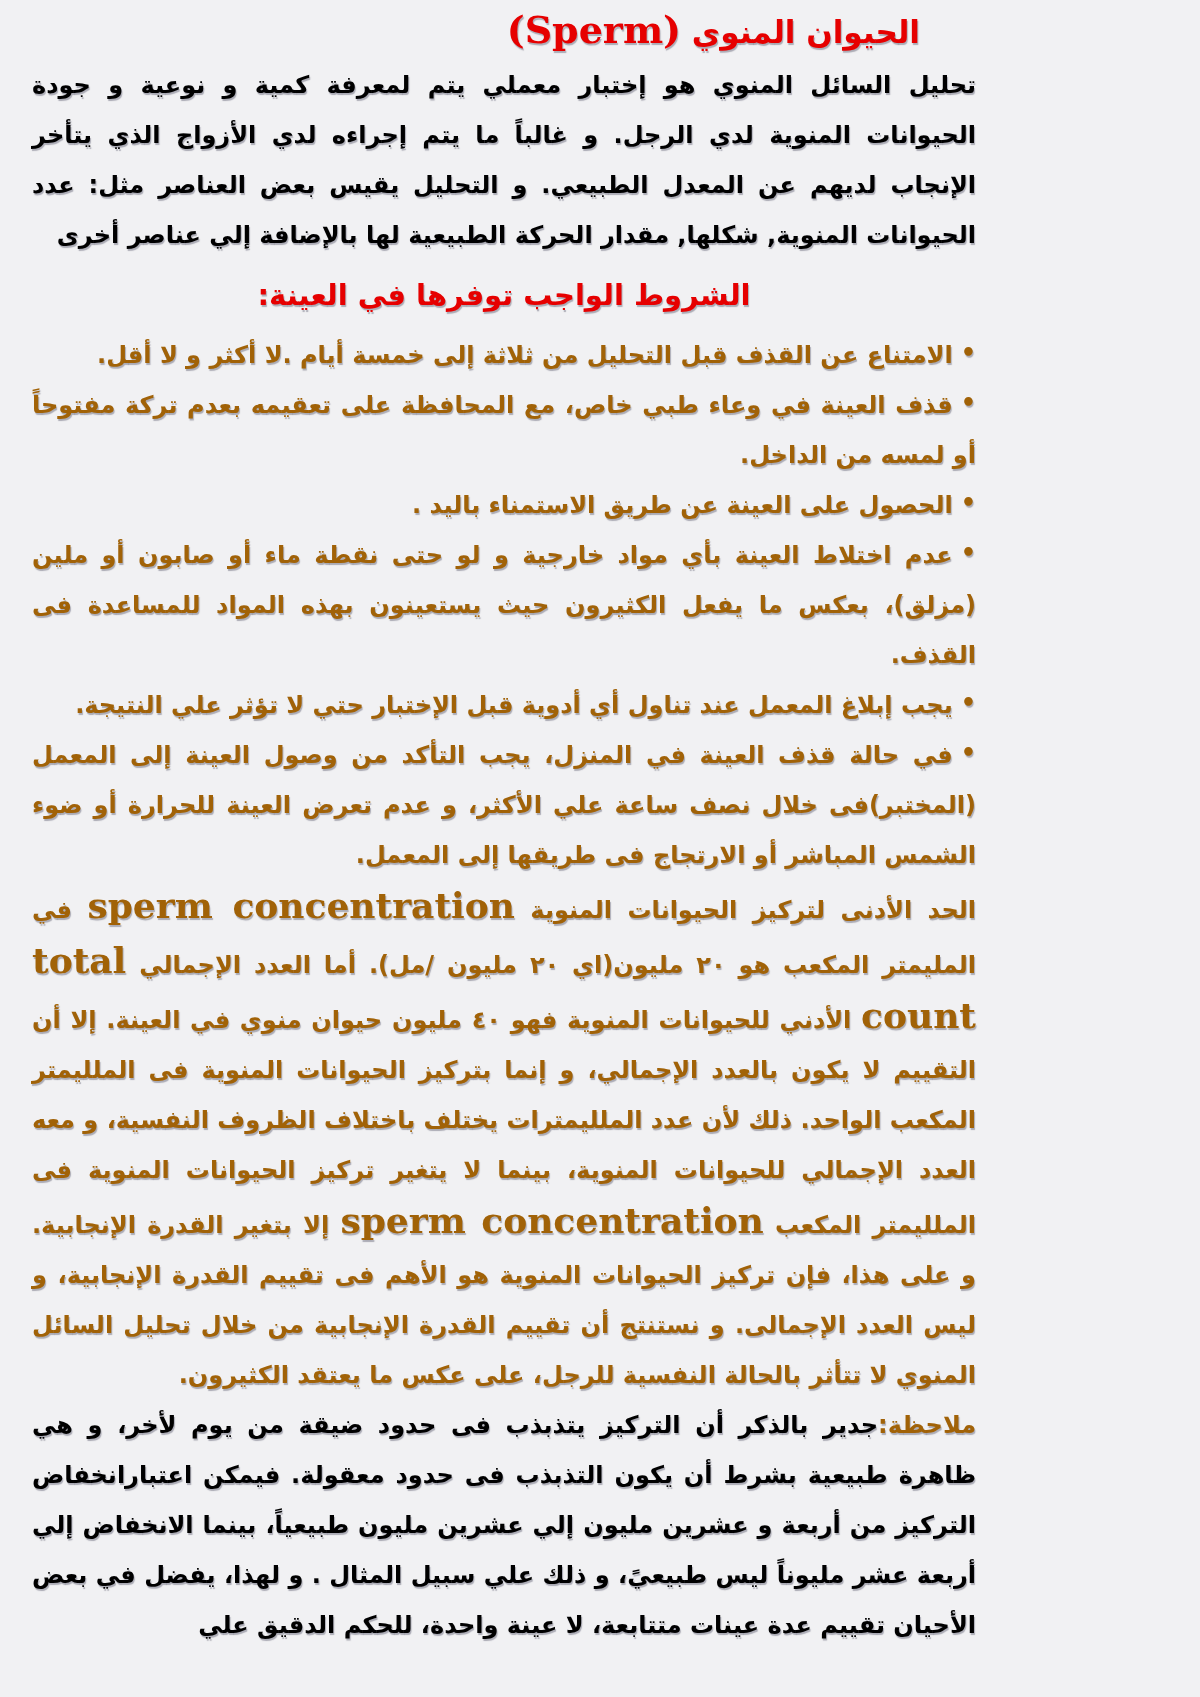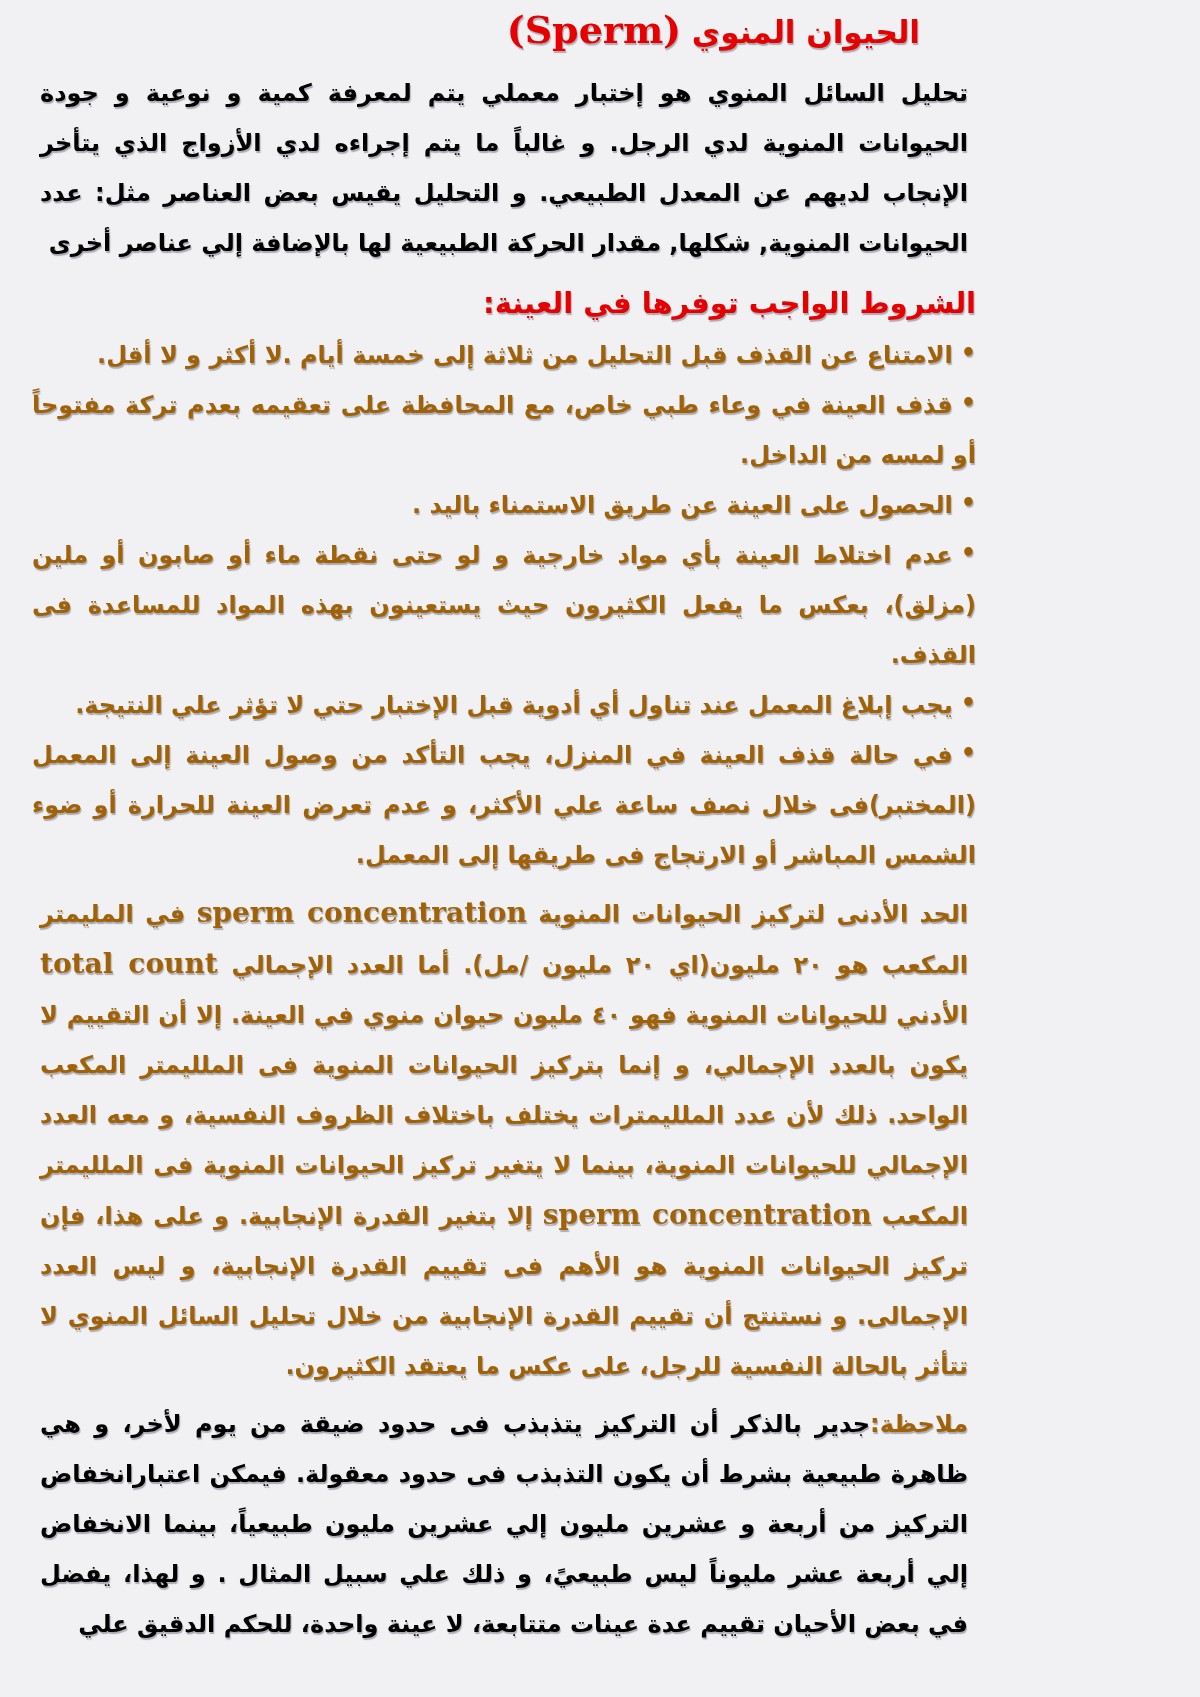--- a/index.html
+++ b/index.html
@@ -33,52 +33,52 @@
     font-size: 31px;
     line-height: 56px;
     text-align: right;
     font-weight: bold;
   }
   h1.title .en {
     font-family: "DejaVu Serif", serif;
     font-size: 38px;
   }
   h2.section-heading {
-    margin: 0;
+    margin: 8px;
     font-size: 29px;
     line-height: 54px;
-    text-align: right;
+    text-align: center;
     font-weight: bold;
   }
   h2.count-heading .en {
     font-family: "DejaVu Serif", serif;
     font-size: 38px;
   }
   p {
-    margin: 8px;
+    margin: 0;
     text-align: justify;
     text-align-last: right;
   }
   ul.cond-list {
     list-style: none;
     margin: 0;
     padding: 0;
   }
   ul.cond-list li {
     text-align: justify;
     text-align-last: right;
   }
   .bullet-char {
     display: inline-block;
     margin-left: 8px;
     transform: translateY(-2px);
   }
   .en-inline {
     font-family: "DejaVu Serif", serif;
-    font-size: 28px;
+    font-size: 36px;
   }
   .note-label { color: #a16207; }
 </style>
 </head>
 <body>
 
 <div class="doc">
 
   <h1 class="title red"><span>الحيوان المنوي </span><span class="en">(Sperm)</span></h1>
 

